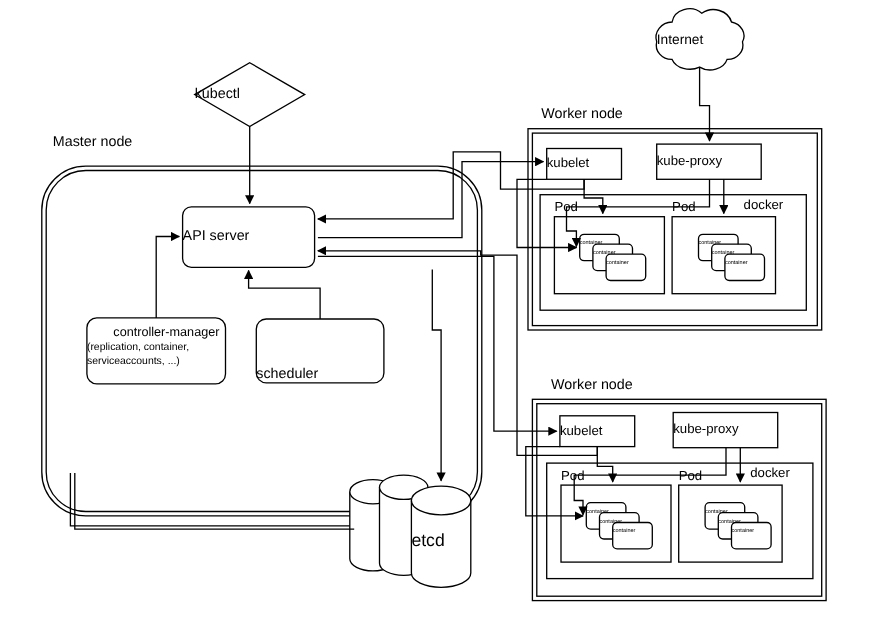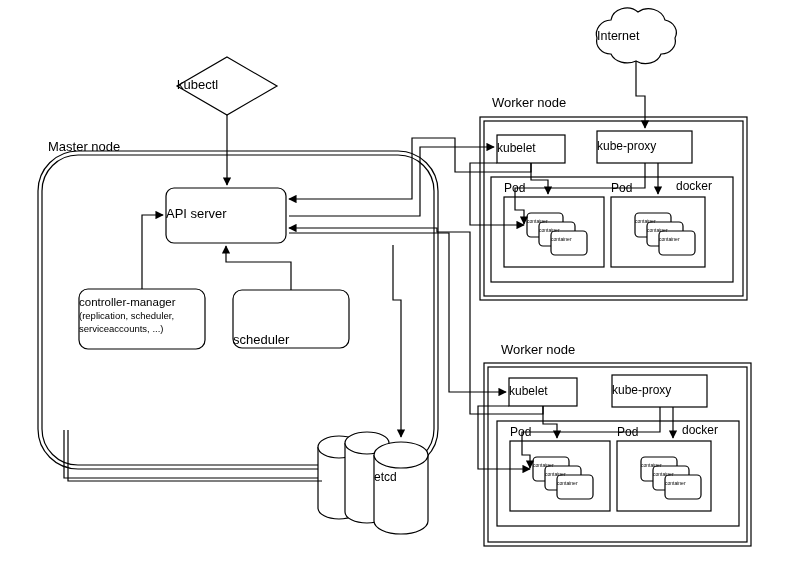--- a/index.html
+++ b/index.html
@@ -117,33 +117,33 @@
     <path d="M 660 407 L 660 432 L 522 432 L 522 455 L 530 455 L 530 468"></path>
     <path d="M 673 407 L 673 438"></path>
   </g>
 
   <g fill="none" stroke="#000" stroke-width="1.2">
     <path d="M 318 478 L 64 478 L 64 430"></path>
     <path d="M 322 481 L 68 481 L 68 430"></path>
   </g>
 </svg>
 
-<div class="lbl bold" style="left:48px;top:140px;font-size:13px;">Master node</div>
+<div class="lbl bold" style="left:48px;top:122px;font-size:13px;">Master node</div>
 
 <div class="lbl" style="left:177px;top:78px;width:100px;font-size:13px;">kubectl</div>
 
 <div class="lbl" style="left:166px;top:207px;width:112px;font-size:13px;">API server</div>
 
-<div class="lbl" style="left:79px;top:296px;width:121px;font-size:11.5px;">controller-manager</div>
-<div class="lbl" style="left:79px;top:311px;width:126px;font-size:9.5px;">(replication, scheduler,</div>
+<div class="lbl" style="left:79px;top:296px;width:121px;font-size:11.5px;padding-left:24px;">controller-manager</div>
+<div class="lbl" style="left:79px;top:311px;width:126px;font-size:9.5px;">(replication, container,</div>
 <div class="lbl" style="left:79px;top:324px;width:106px;font-size:9.5px;">serviceaccounts, ...)</div>
 
 <div class="lbl" style="left:233px;top:311px;width:116px;font-size:13px;margin-top:22px;">scheduler</div>
 
-<div class="lbl" style="left:374px;top:471px;width:54px;font-size:12px;">etcd</div>
+<div class="lbl" style="left:374px;top:483px;width:54px;font-size:16px;">etcd</div>
 
 <div class="lbl" style="left:597px;top:29px;width:78px;font-size:12.5px;">Internet</div>
 
 <div class="lbl bold" style="left:492px;top:96px;font-size:13px;">Worker node</div>
 <div class="lbl" style="left:497px;top:142px;width:68px;font-size:12px;">kubelet</div>
 <div class="lbl" style="left:597px;top:140px;width:95px;font-size:12px;">kube-proxy</div>
 <div class="lbl" style="left:676px;top:180px;width:52px;font-size:12px;">docker</div>
 <div class="lbl" style="left:504px;top:182px;width:34px;font-size:12px;">Pod</div>
 <div class="lbl" style="left:611px;top:182px;width:34px;font-size:12px;">Pod</div>
 

